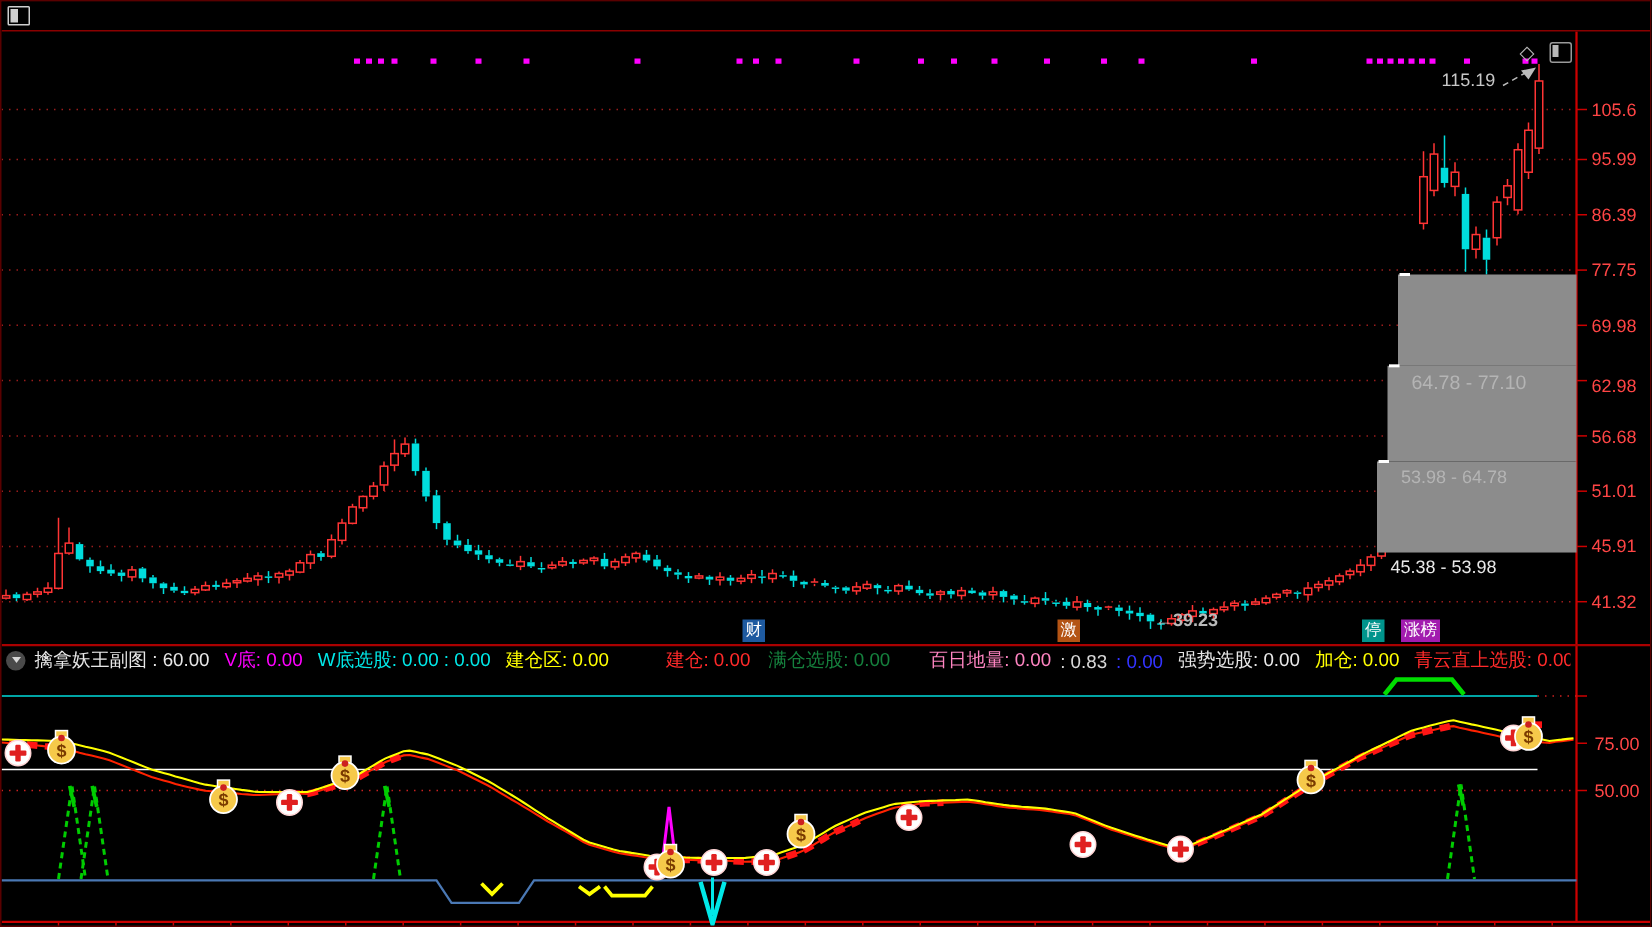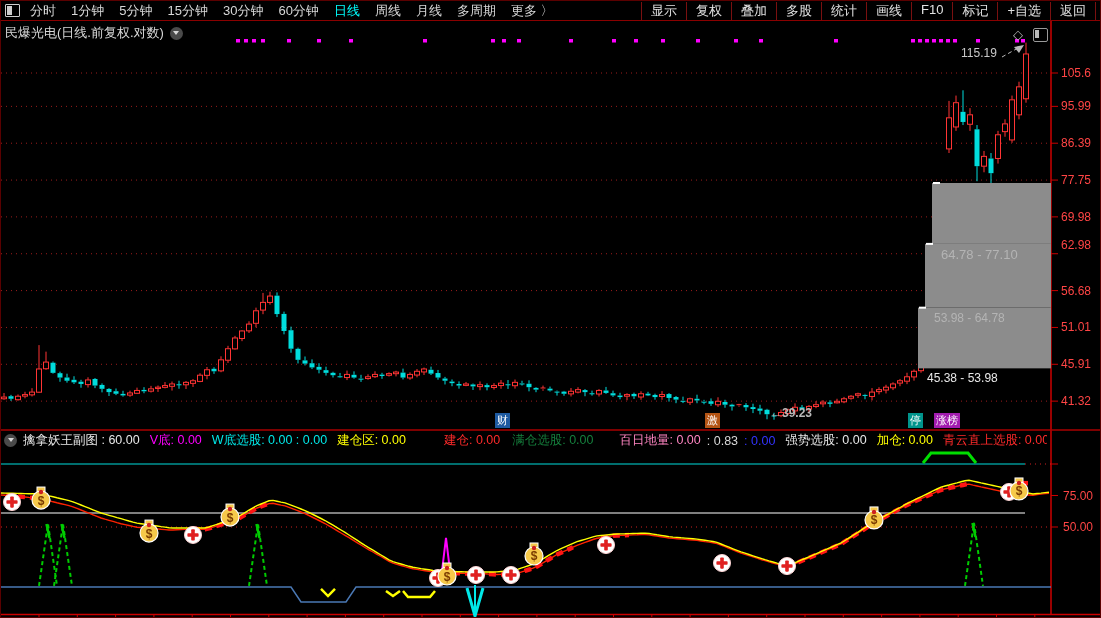--- a/index.html
+++ b/index.html
@@ -702,51 +702,22 @@
           <rect x="1014" y="476.972" width="8" height="5" fill="#f6c94a" stroke="#ffffff" stroke-width="1"></rect>
           <circle cx="1018" cy="489.972" r="9" fill="#f6c94a" stroke="#ffffff" stroke-width="1.2"></circle>
           <circle cx="1018" cy="481.972" r="2.2" fill="#cc2020"></circle>
           <text x="1018" y="494.472" text-anchor="middle" fill="#7a3b00" style="font:700 12px 'Liberation Sans',sans-serif">$</text>
         </g>
       </g>
     </svg>
 
   <div class="topbar">
     <span class="winicon"></span>
-    <div class="menuL" id="menuL">
-        <span class="it">分时</span>
-        <span class="it">1分钟</span>
-        <span class="it">5分钟</span>
-        <span class="it">15分钟</span>
-        <span class="it">30分钟</span>
-        <span class="it">60分钟</span>
-        <span class="it" style="color: rgb(0, 255, 255);">日线</span>
-        <span class="it">周线</span>
-        <span class="it">月线</span>
-        <span class="it">多周期</span>
-        <span class="it">更多 〉</span>
-      </div>
-    <div class="menuR" id="menuR">
-        <span class="it">显示</span>
-        <span class="it">复权</span>
-        <span class="it">叠加</span>
-        <span class="it">多股</span>
-        <span class="it">统计</span>
-        <span class="it">画线</span>
-        <span class="it">F10</span>
-        <span class="it">标记</span>
-        <span class="it">+自选</span>
-        <span class="it">返回</span>
-      </div>
   </div>
 
-  <div class="title">
-    <span>民爆光电(日线.前复权.对数)</span>
-    <span class="circ"></span>
-  </div>
 
   <div class="lbl high" style="left:960px;top:45px;">115.19</div>
   <div class="lbl gray" style="left:769px;top:405px;">←39.23</div>
 
   <div class="lbl icon-diamond" style="left:1012px;top:26px;">◇</div>
   <div class="lbl splitico" style="left:1032px;top:27px;"></div>
 
   <div class="hdr" id="phdr">
     <span class="circ" style="margin-left:3px;"></span>
   <span class="hi" style="color: rgb(232, 232, 232); margin-left: 6px;">擒拿妖王副图 : 60.00</span>
@@ -762,21 +733,21 @@
       <span class="hi" style="color: rgb(255, 255, 0); margin-left: 10px;">加仓: 0.00</span>
       <span class="hi" style="color: rgb(255, 42, 42); margin-left: 10px;">青云直上选股: 0.00</span>
     </div>
 
   <div id="overlays">
       <div class="lbl axis" style="left:1060px;top:65px;">105.6</div>
       <div class="lbl axis" style="left:1060px;top:98.3663988582814px;">95.99</div>
       <div class="lbl axis" style="left:1060px;top:135.21501908260848px;">86.39</div>
       <div class="lbl axis" style="left:1060px;top:172.06408912842227px;">77.75</div>
       <div class="lbl axis" style="left:1060px;top:208.8836748511169px;">69.98</div>
-      <div class="lbl axis" style="left:1060px;top:237px;">62.98</div>
+      <div class="lbl axis" style="left:1060px;top:249px;">62.98</div>
       <div class="lbl axis" style="left:1060px;top:282.5962636704536px;">56.68</div>
       <div class="lbl axis" style="left:1060px;top:319.4545467642629px;">51.01</div>
       <div class="lbl axis" style="left:1060px;top:356.2915019299573px;">45.91</div>
       <div class="lbl axis" style="left:1060px;top:393.1276109391469px;">41.32</div>
       <div class="lbl" style="left:940px;top:245.88491169788355px;font-size:13px;color:#b4b4b4;">64.78 - 77.10</div>
       <div class="lbl" style="left:933px;top:309.6643538597012px;font-size:12px;color:#b4b4b4;">53.98 - 64.78</div>
       <div class="lbl" style="left:926px;top:370.3520361045867px;font-size:12px;color:#e8e8e8;">45.38 - 53.98</div>
       <div class="lbl badge" style="left:494px;top:412px;background:#1e5aa0;">财</div>
       <div class="lbl badge" style="left:704px;top:412px;background:#b45414;">激</div>
       <div class="lbl badge" style="left:907px;top:412px;background:#00948c;">停</div>

